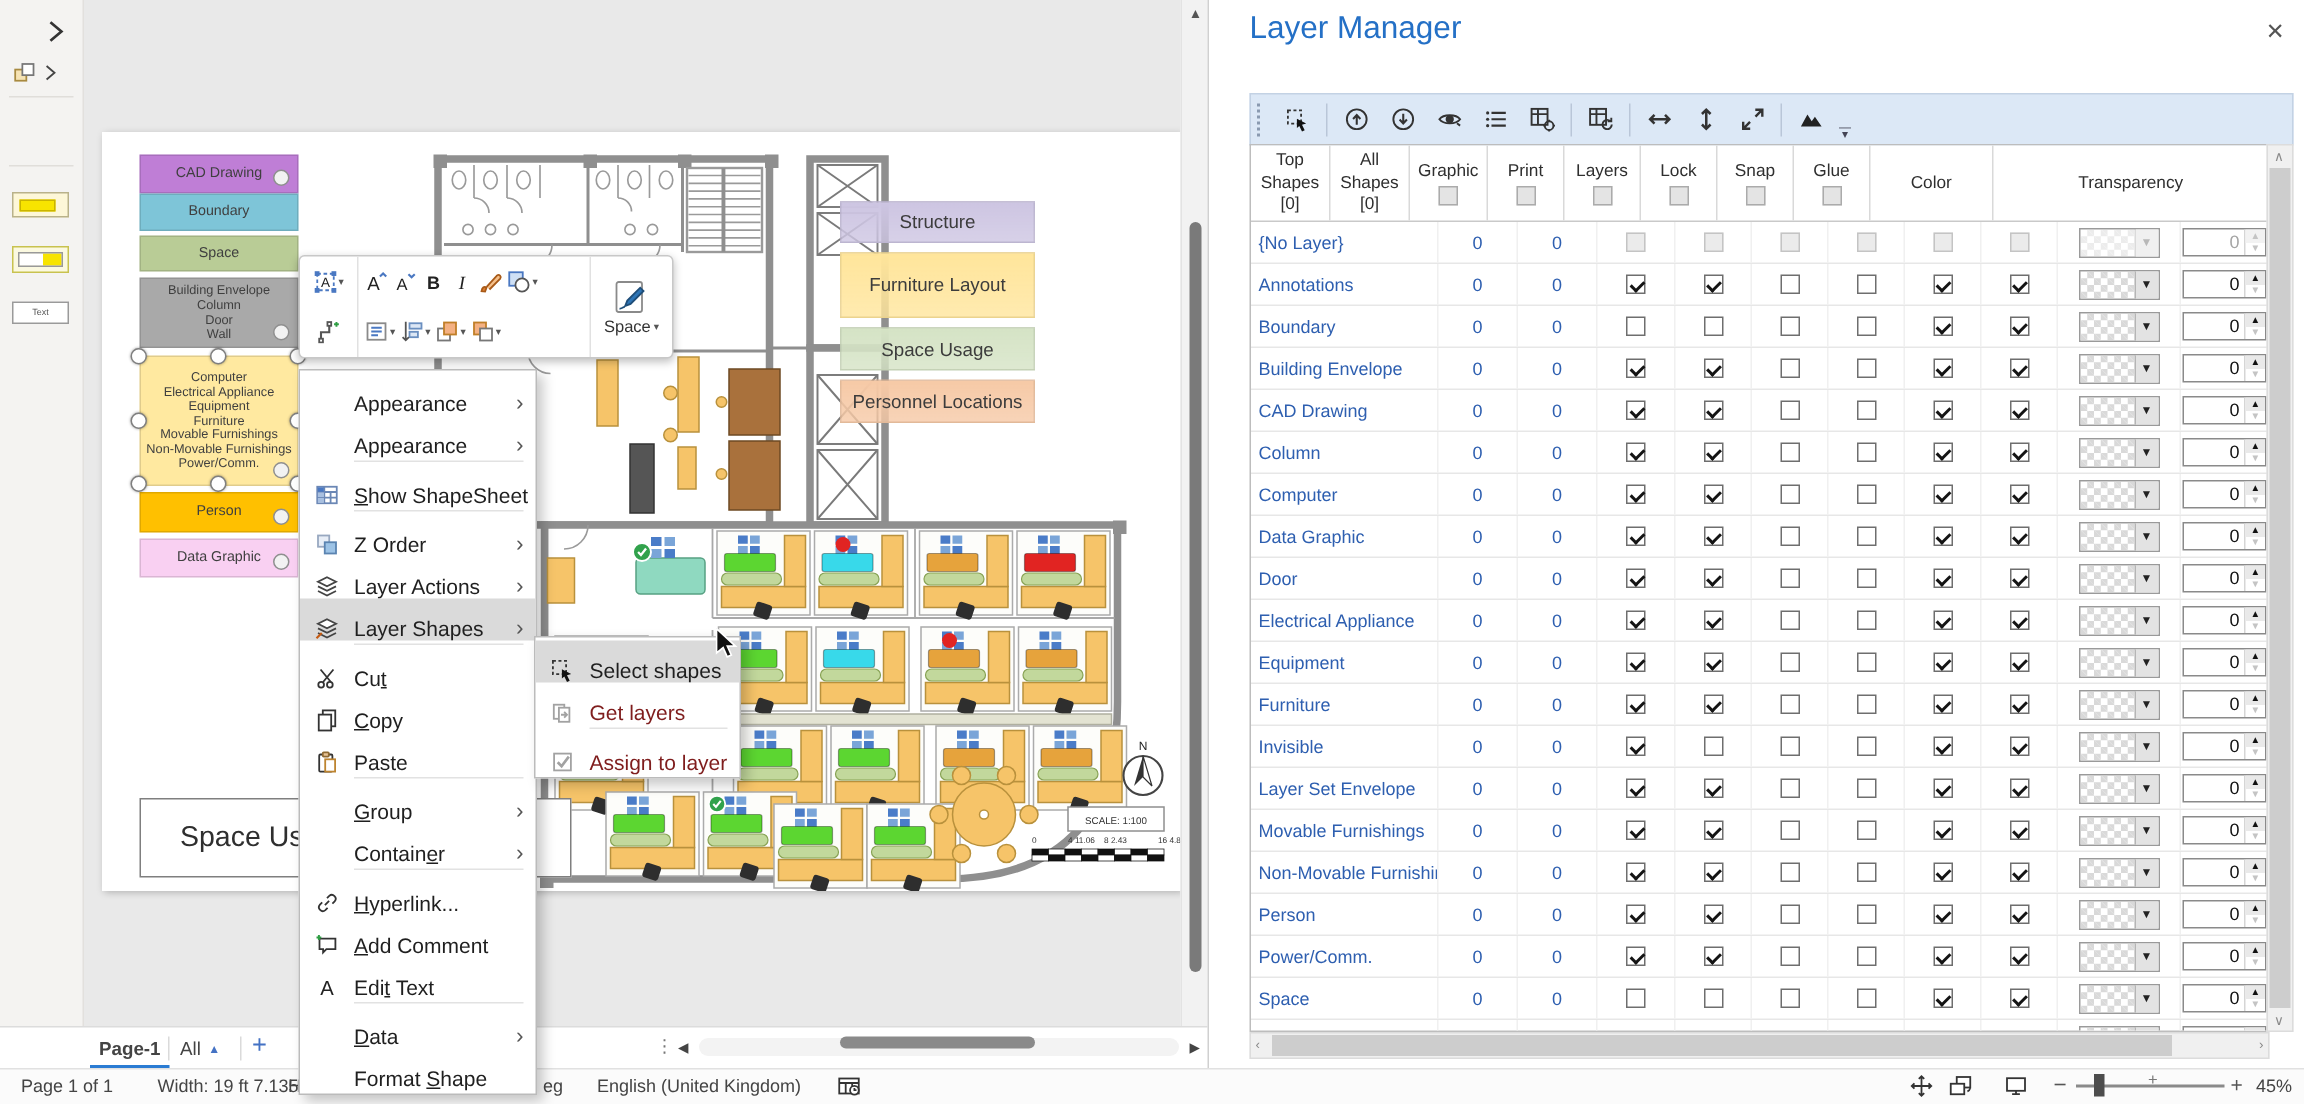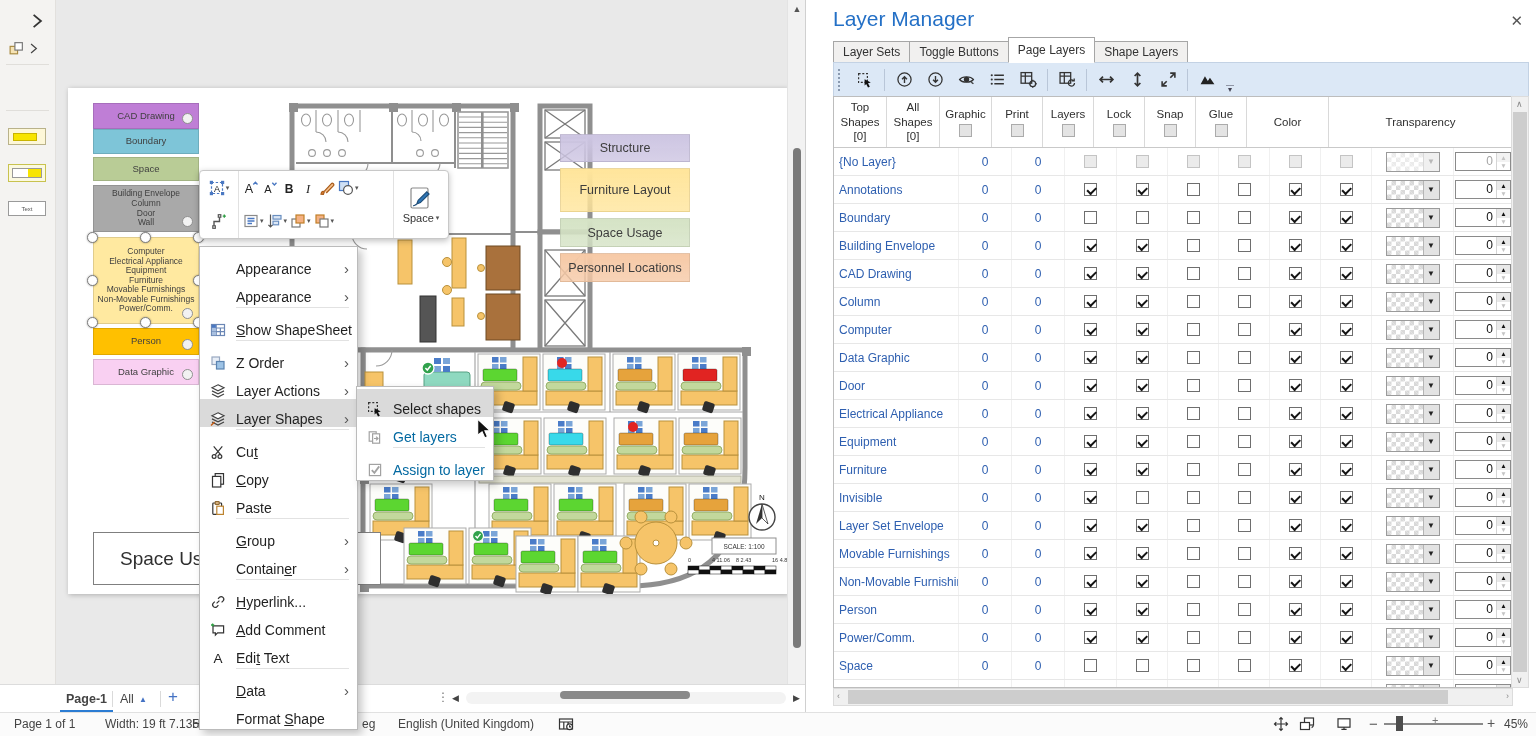--- a/index.html
+++ b/index.html
@@ -51,21 +51,21 @@
   .icn svg{display:block}
 
   
   .menu{position:absolute;background:#fff;border:1px solid #bbb;box-shadow:4px 4px 8px rgba(0,0,0,.22);
         padding:2px 0;font-size:14px;color:#1f1f1f;z-index:50}
   .mi{height:28px;display:flex;align-items:flex-end;padding-right:8px}
   .mi .ic{width:36px;display:flex;justify-content:center;flex:none}
   .mi .lbl{flex:1;white-space:nowrap}
   .mi .subarr{width:14px;color:#555;font-size:15px;text-align:right}
   .mi.hl{background:#dadada}
-  .mi.dis{color:#0369a1}
+  .mi.dis{color:#7f1d1d}
   .mi.dis svg{opacity:.45}
   .msep{height:1px;background:#e2e2e2;margin:2px 8px 2px 36px}
   .uu{text-decoration:underline}
 
   
   #cursor{left:477px;top:419px;z-index:60}
 
   
   #tabrow{left:0;top:684px;width:806px;height:28px;background:#fff;border-top:1px solid #dcdcdc}
   #tab-page1{position:absolute;left:60px;top:3px;height:22px;padding:0 6px;font-weight:bold;font-size:12.5px;
@@ -856,21 +856,21 @@
       <span class="ic"></span>
       <span class="lbl"><span class="uu">D</span>ata</span>
       <span class="subarr">›</span>
     </div>
     <div class="mi">
       <span class="ic"></span>
       <span class="lbl">Format <span class="uu">S</span>hape</span>
       <span class="subarr"></span>
     </div>
   </div>
-<div class="menu" id="sub-menu" style="left:356px;top:386px;width:136px">
+<div class="menu" id="sub-menu" style="left:356px;top:424px;width:136px">
     <div class="mi hl">
       <span class="ic">
         <span class="icn ">
           <svg width="16" height="16" viewBox="0 0 16 16" fill="none" stroke="#333" stroke-width="1.2">
             <rect x="1.6" y="1.6" width="8.8" height="8.8" stroke-dasharray="2 1.7"></rect>
             <path d="M7.6 7.2 L13.8 10.4 11 11.2 12.8 14.8 11 15.6 9.2 12 7.6 13.4 Z" fill="#111" stroke="none"></path>
           </svg>
         </span>
       </span>
       <span class="lbl">Select shapes</span>
@@ -967,26 +967,20 @@
       <span class="thumb"></span>
       <span class="mid">+</span>
   </span>
   <span class="sb" style="left:1487px;top:2px;font-size:14px;color:#555">+</span>
   <span class="sb" style="left:1504px">45%</span>
 </div>
 
 <div class="abs" id="panel">
   <div id="panel-title">Layer Manager</div>
   <div id="panel-close">✕</div>
-  <div id="panel-tabs">
-      <div class="ptab">Layer Sets</div>
-      <div class="ptab">Toggle Buttons</div>
-      <div class="ptab active">Page Layers</div>
-      <div class="ptab">Shape Layers</div>
-    </div>
   <div id="panel-toolbar">
       <span class="pt-grip"></span>
       <span class="pt-btn">
         <svg width="16" height="16" viewBox="0 0 16 16" fill="none" stroke="#333" stroke-width="1.2">
           <rect x="1.6" y="1.6" width="8.8" height="8.8" stroke-dasharray="2 1.7"></rect>
           <path d="M7.6 7.2 L13.8 10.4 11 11.2 12.8 14.8 11 15.6 9.2 12 7.6 13.4 Z" fill="#111" stroke="none"></path>
         </svg>
       </span>
       <span class="pt-sep"></span>
       <span class="pt-btn">

